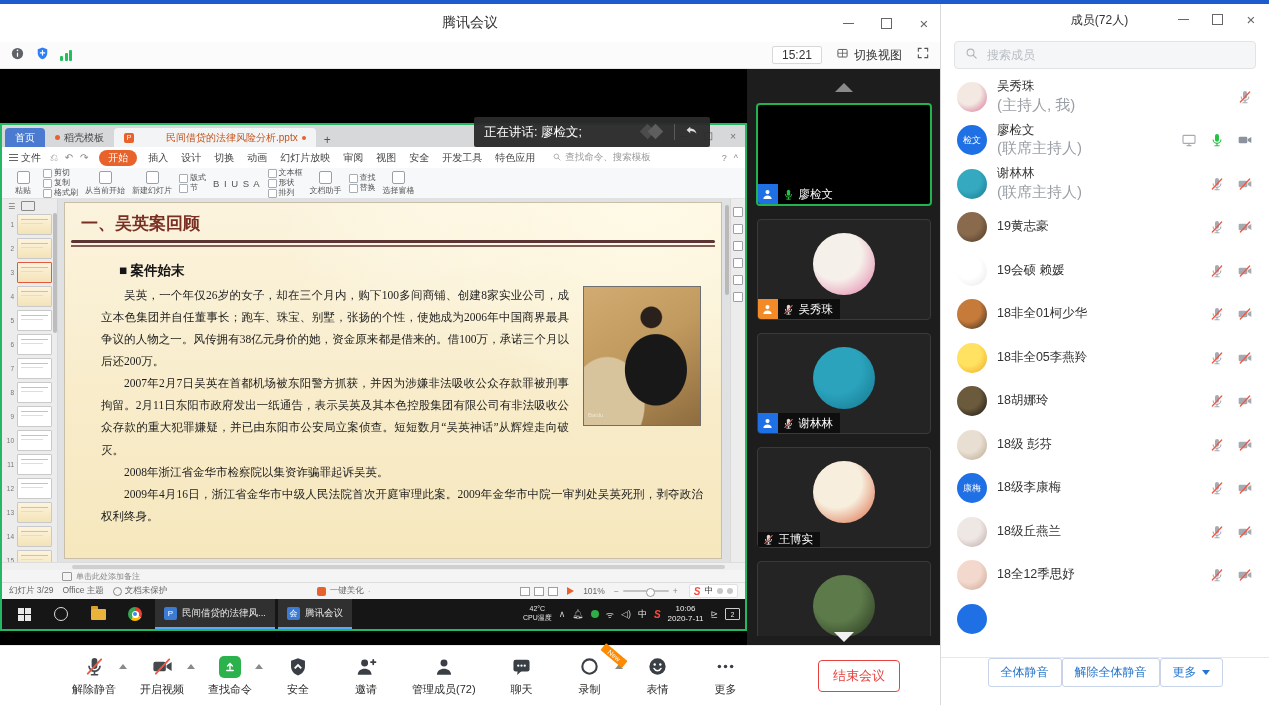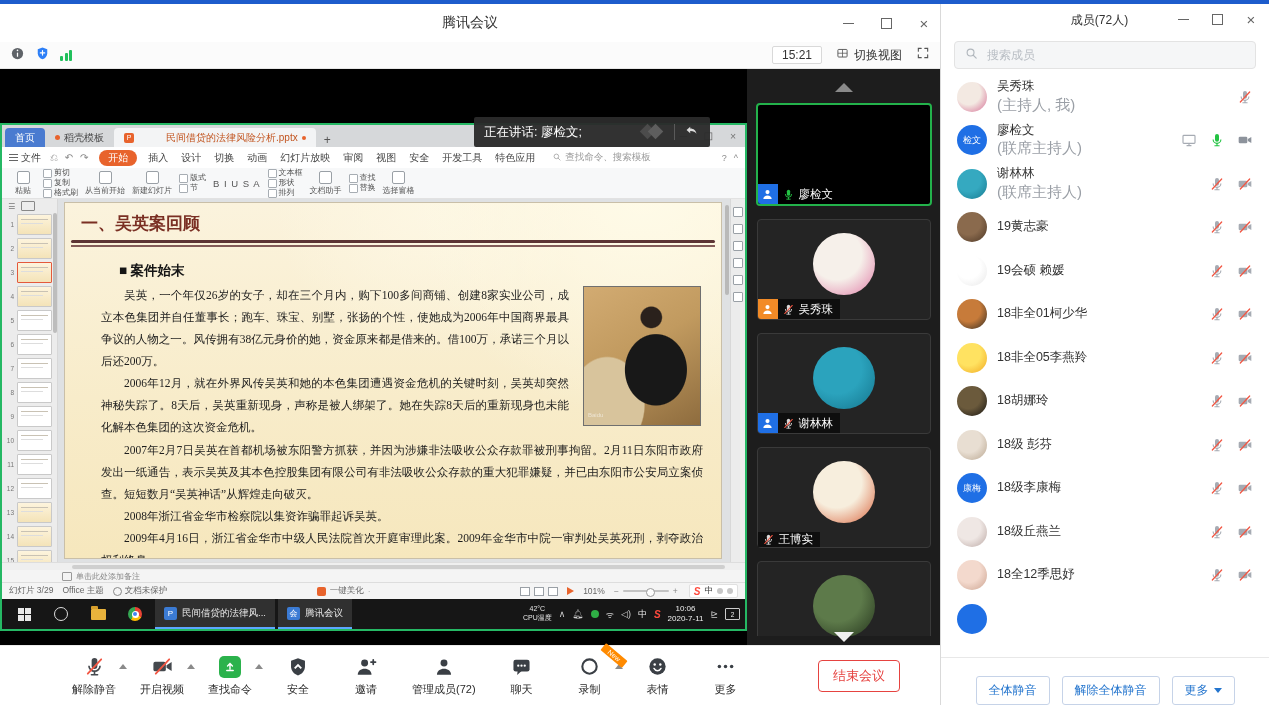--- a/index.html
+++ b/index.html
@@ -179,21 +179,21 @@
   .search-box{height:28px;background:#f5f6f7;border:1px solid #e3e3e3;border-radius:4px;display:flex;align-items:center;gap:6px;padding:0 9px;box-sizing:border-box;}
   .search-box input{border:none;outline:none;background:transparent;font-size:12px;color:#333;width:100%;font-family:inherit;}
   .search-box input::placeholder{color:#b9bec4;}
   .mp-list{flex:1;min-height:0;overflow:hidden;}
   .mp-row{height:43.5px;display:flex;align-items:center;padding:0 16px;gap:10px;}
   .mp-av{width:30px;height:30px;border-radius:50%;flex:none;display:flex;align-items:center;justify-content:center;color:#fff;font-size:9px;}
   .mp-txt{flex:1;min-width:0;}
   .mp-name{font-size:12.5px;color:#333;line-height:1.25;white-space:nowrap;overflow:hidden;}
   .mp-sub{font-size:15px;color:#9a9fa6;line-height:1.3;}
   .mp-icons{display:flex;gap:12px;align-items:center;flex:none;}
-  .mp-footer{height:47px;border-top:1px solid #e8e8e8;display:flex;align-items:flex-end;justify-content:center;gap:12px;flex:none;}
+  .mp-footer{height:47px;border-top:1px solid #e8e8e8;display:flex;align-items:flex-start;justify-content:center;flex:none;}
   .mp-btn{color:#2475ce;font-size:12px;border:1px solid #c6d3e8;border-radius:3px;background:#fff;padding:5px 12px;display:flex;align-items:center;gap:5px;}
   .dcaret{width:0;height:0;border-left:4px solid transparent;border-right:4px solid transparent;border-top:5px solid #2475ce;}
 </style>
 </head>
 <body>
 
 <div class="top-strip"></div>
 
 <div class="main-window">
 
@@ -509,21 +509,20 @@
               <div class="slide">
                 <div class="slide-title">一、吴英案回顾</div>
                 <div class="sep1"></div>
                 <div class="sep2"></div>
                 <div class="slide-heading">■ 案件始末</div>
                 <div class="slide-body" id="slide-body">
                   <div class="photo">
                     <span class="wm">Baidu</span>
                   </div>
                 <p>吴英，一个年仅26岁的女子，却在三个月内，购下100多间商铺、创建8家实业公司，成立本色集团并自任董事长；跑车、珠宝、别墅，张扬的个性，使她成为2006年中国商界最具争议的人物之一。风传拥有38亿元身价的她，资金原来都是借来的。借100万，承诺三个月以后还200万。</p>
-                    <p>2006年12月，就在外界风传吴英和她的本色集团遭遇资金危机的关键时刻，吴英却突然神秘失踪了。8天后，吴英重新现身，声称是被人绑架了。她在失踪8天后的重新现身也未能化解本色集团的这次资金危机。</p>
                     <p>2007年2月7日吴英在首都机场被东阳警方抓获，并因为涉嫌非法吸收公众存款罪被刑事拘留。2月11日东阳市政府发出一纸通告，表示吴英及其本色控股集团有限公司有非法吸收公众存款的重大犯罪嫌疑，并已由东阳市公安局立案侦查。短短数月“吴英神话”从辉煌走向破灭。</p>
                     <p>2008年浙江省金华市检察院以集资诈骗罪起诉吴英。</p>
                     <p>2009年4月16日，浙江省金华市中级人民法院首次开庭审理此案。2009年金华市中院一审判处吴英死刑，剥夺政治权利终身。</p>
                   </div>
               </div>
               <div class="vsb"></div>
             </div>
 
             <div class="right-rail">
               <i></i>

